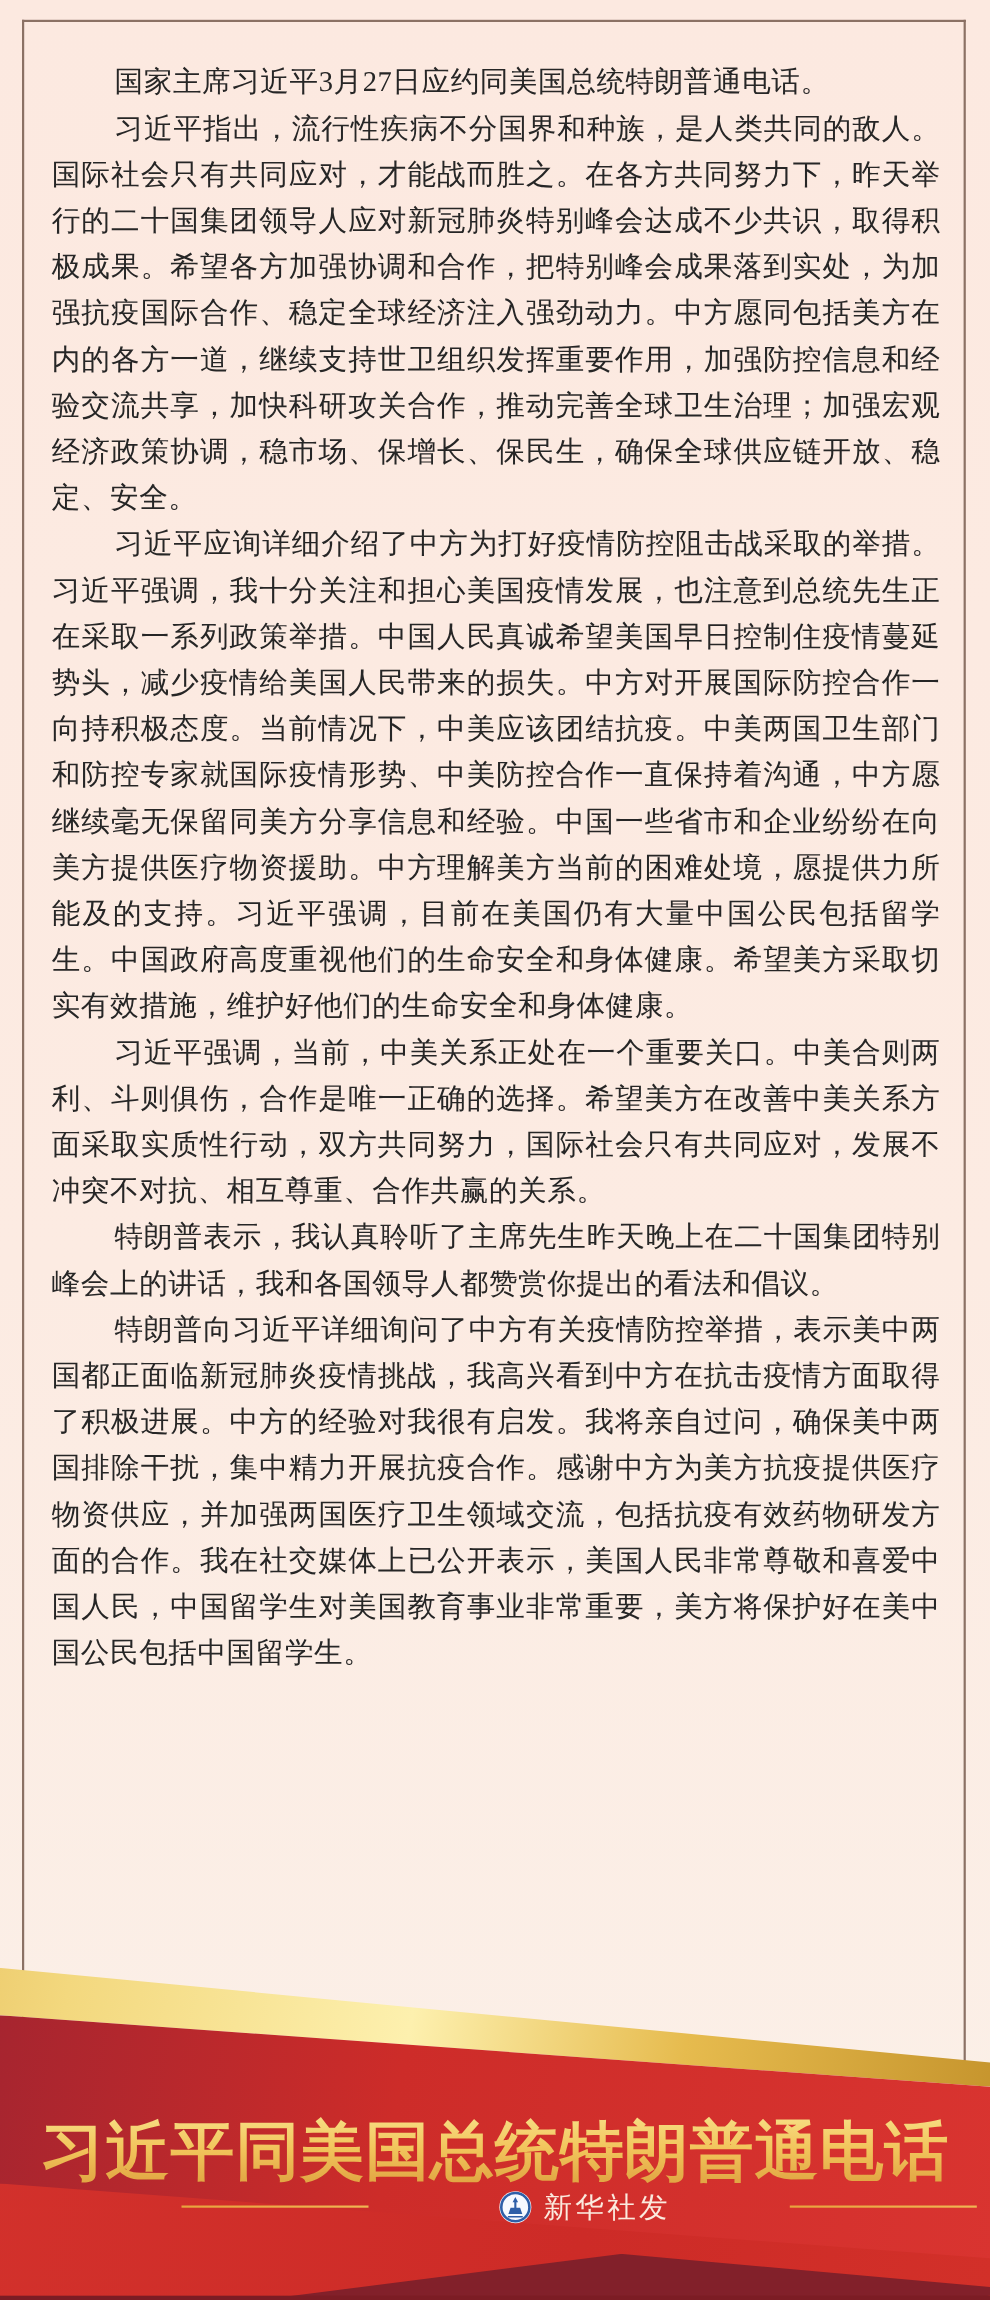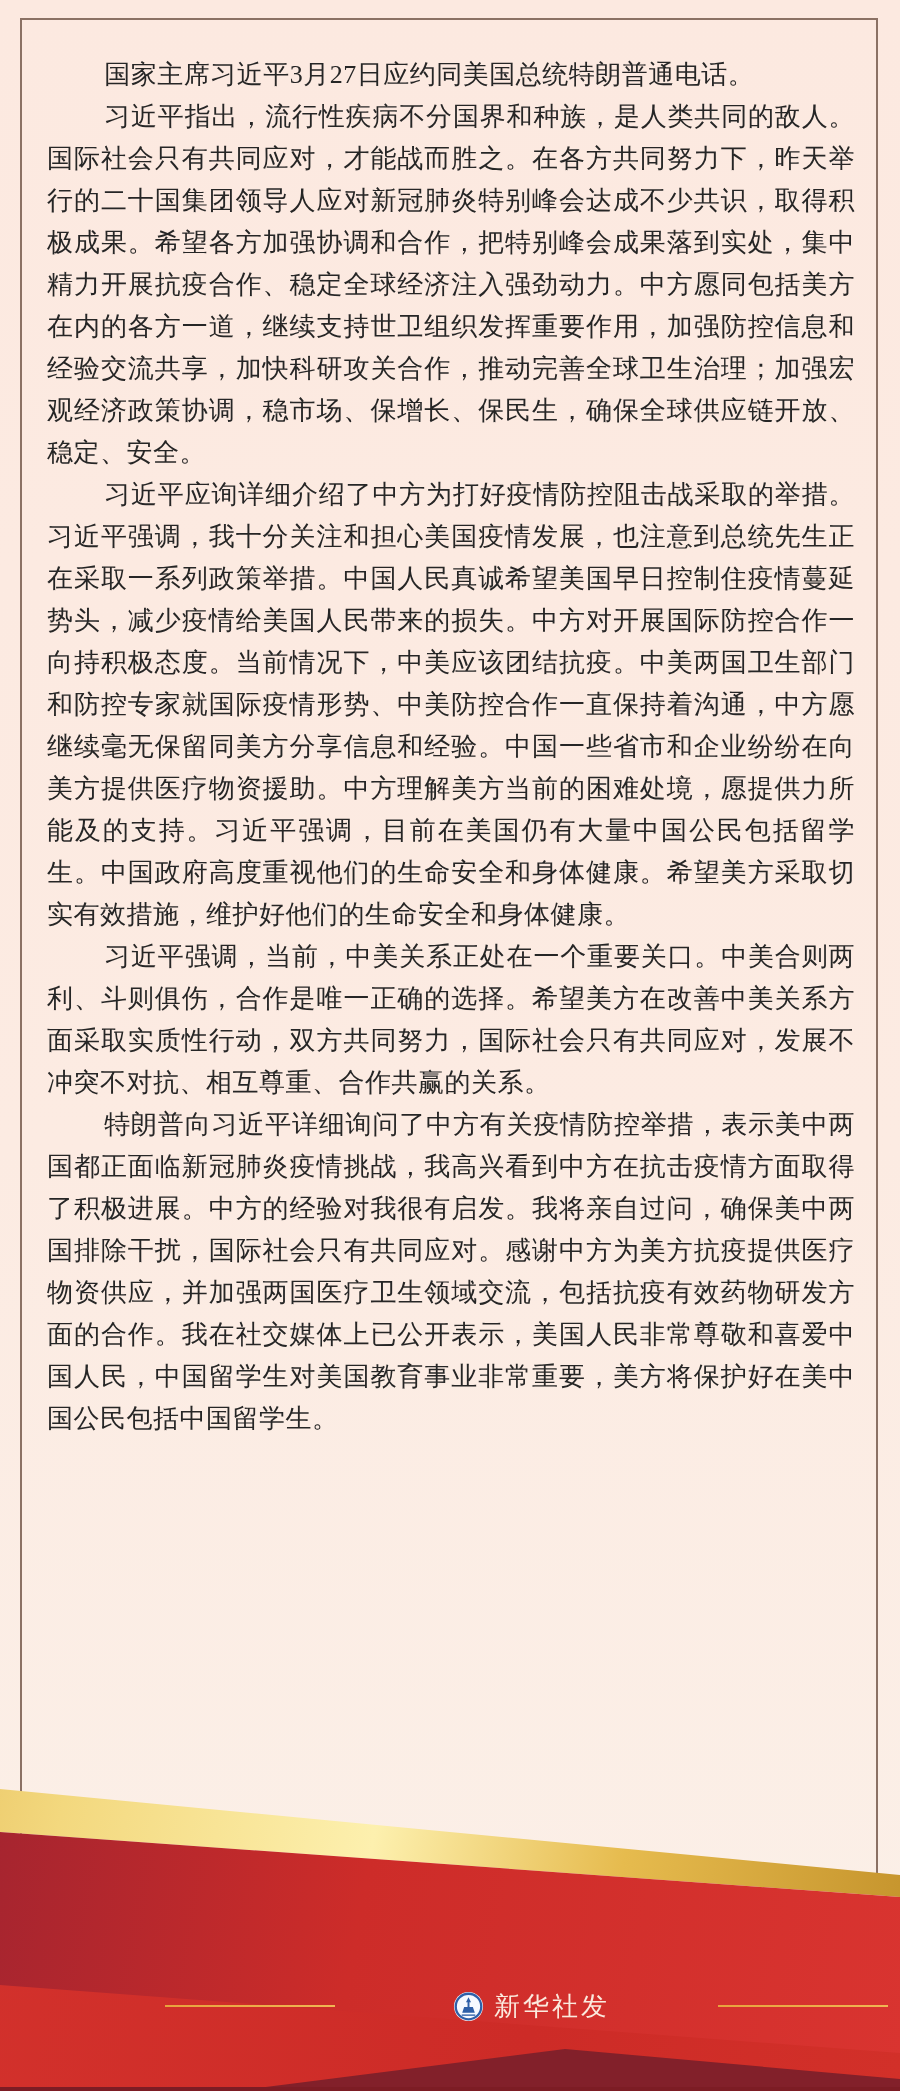--- a/index.html
+++ b/index.html
@@ -71,32 +71,34 @@
 </style>
 </head>
 <body>
 
 <div class="canvas">
 
   <div class="frame"></div>
 
   <div class="content">
     <p>国家主席习近平3月27日应约同美国总统特朗普通电话。</p>
-    <p>习近平指出，流行性疾病不分国界和种族，是人类共同的敌人。国际社会只有共同应对，才能战而胜之。在各方共同努力下，昨天举行的二十国集团领导人应对新冠肺炎特别峰会达成不少共识，取得积极成果。希望各方加强协调和合作，把特别峰会成果落到实处，集中精力开展抗疫合作、稳定全球经济注入强劲动力。中方愿同包括美方在内的各方一道，继续支持世卫组织发挥重要作用，加强防控信息和经验交流共享，加快科研攻关合作，推动完善全球卫生治理；加强宏观经济政策协调，稳市场、保增长、保民生，确保全球供应链开放、稳定、安全。</p>
+    <p>习近平指出，流行性疾病不分国界和种族，是人类共同的敌人。国际社会只有共同应对，才能战而胜之。在各方共同努力下，昨天举行的二十国集团领导人应对新冠肺炎特别峰会达成不少共识，取得积极成果。希望各方加强协调和合作，把特别峰会成果落到实处，为加强抗疫国际合作、稳定全球经济注入强劲动力。中方愿同包括美方在内的各方一道，继续支持世卫组织发挥重要作用，加强防控信息和经验交流共享，加快科研攻关合作，推动完善全球卫生治理；加强宏观经济政策协调，稳市场、保增长、保民生，确保全球供应链开放、稳定、安全。</p>
     <p>习近平应询详细介绍了中方为打好疫情防控阻击战采取的举措。习近平强调，我十分关注和担心美国疫情发展，也注意到总统先生正在采取一系列政策举措。中国人民真诚希望美国早日控制住疫情蔓延势头，减少疫情给美国人民带来的损失。中方对开展国际防控合作一向持积极态度。当前情况下，中美应该团结抗疫。中美两国卫生部门和防控专家就国际疫情形势、中美防控合作一直保持着沟通，中方愿继续毫无保留同美方分享信息和经验。中国一些省市和企业纷纷在向美方提供医疗物资援助。中方理解美方当前的困难处境，愿提供力所能及的支持。习近平强调，目前在美国仍有大量中国公民包括留学生。中国政府高度重视他们的生命安全和身体健康。希望美方采取切实有效措施，维护好他们的生命安全和身体健康。</p>
     <p>习近平强调，当前，中美关系正处在一个重要关口。中美合则两利、斗则俱伤，合作是唯一正确的选择。希望美方在改善中美关系方面采取实质性行动，双方共同努力，国际社会只有共同应对，发展不冲突不对抗、相互尊重、合作共赢的关系。</p>
-    <p>特朗普向习近平详细询问了中方有关疫情防控举措，表示美中两国都正面临新冠肺炎疫情挑战，我高兴看到中方在抗击疫情方面取得了积极进展。中方的经验对我很有启发。我将亲自过问，确保美中两国排除干扰，国际社会只有共同应对。感谢中方为美方抗疫提供医疗物资供应，并加强两国医疗卫生领域交流，包括抗疫有效药物研发方面的合作。我在社交媒体上已公开表示，美国人民非常尊敬和喜爱中国人民，中国留学生对美国教育事业非常重要，美方将保护好在美中国公民包括中国留学生。</p>
+    <p>特朗普表示，我认真聆听了主席先生昨天晚上在二十国集团特别峰会上的讲话，我和各国领导人都赞赏你提出的看法和倡议。</p>
+    <p>特朗普向习近平详细询问了中方有关疫情防控举措，表示美中两国都正面临新冠肺炎疫情挑战，我高兴看到中方在抗击疫情方面取得了积极进展。中方的经验对我很有启发。我将亲自过问，确保美中两国排除干扰，集中精力开展抗疫合作。感谢中方为美方抗疫提供医疗物资供应，并加强两国医疗卫生领域交流，包括抗疫有效药物研发方面的合作。我在社交媒体上已公开表示，美国人民非常尊敬和喜爱中国人民，中国留学生对美国教育事业非常重要，美方将保护好在美中国公民包括中国留学生。</p>
   </div>
 
   <div class="layer gold-stripe"></div>
   <div class="layer red-main"></div>
   <div class="layer fold-band"></div>
   <div class="layer dark-wedge"></div>
   <div class="bottom-edge"></div>
 
+  <div class="banner-title">习近平同美国总统特朗普通电话</div>
 
   <div class="footer-row">
     <div class="gold-line left"></div>
     <div class="credit">
       <svg class="logo" viewBox="0 0 32 32">
         <circle cx="16" cy="16" r="15" fill="#f6f9ff"></circle>
         <circle cx="16" cy="16" r="13.2" fill="none" stroke="#2e5fa8" stroke-width="2.4"></circle>
         <path d="M16 6.5 L18.6 11.5 L17 11.5 L17 16.5 L20.5 16.5 L22.5 22.5 L9.5 22.5 L11.5 16.5 L15 16.5 L15 11.5 L13.4 11.5 Z" fill="#2e5fa8"></path>
         <path d="M9 24.2 L23 24.2 L23 25.6 L9 25.6 Z" fill="#2e5fa8"></path>
       </svg>

